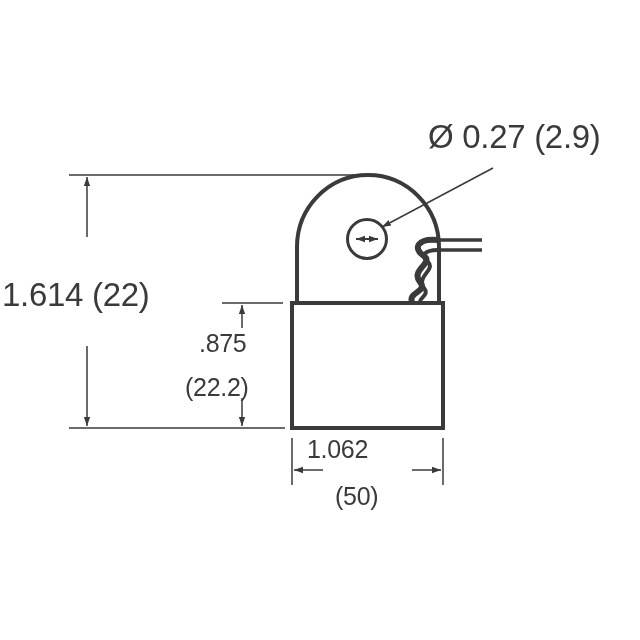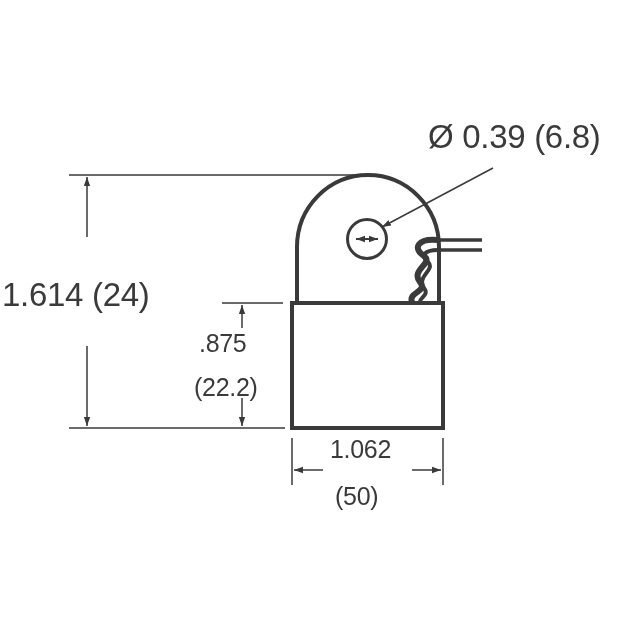--- a/index.html
+++ b/index.html
@@ -51,21 +51,21 @@
   </g>
 
   <g stroke="#3a3a3a" stroke-width="1.5">
     <line x1="292" y1="438" x2="292" y2="485"></line>
     <line x1="443" y1="438" x2="443" y2="485"></line>
     <line x1="323" y1="470" x2="294" y2="470" marker-end="url(#arrow)"></line>
     <line x1="412" y1="470" x2="441" y2="470" marker-end="url(#arrow)"></line>
   </g>
 </svg>
 
-<div class="dim-text" style="left:428px; top:120px; font-size:33px;">Ø 0.39 (6.8)</div>
+<div class="dim-text" style="left:428px; top:120px; font-size:33px;">Ø 0.27 (2.9)</div>
 
-<div class="dim-text" style="left:2px; top:278px; font-size:33px;">1.614 (24)</div>
+<div class="dim-text" style="left:2px; top:278px; font-size:33px;">1.614 (22)</div>
 
 <div class="dim-text" style="left:199px; top:331px;">.875</div>
-<div class="dim-text" style="left:194px; top:375px;">(22.2)</div>
+<div class="dim-text" style="left:185px; top:375px;">(22.2)</div>
 
-<div class="dim-text" style="left:330px; top:437px;text-align:right;">1.062</div>
+<div class="dim-text" style="left:307px; top:437px;text-align:right;">1.062</div>
 <div class="dim-text" style="left:335px; top:484px;">(50)</div>
 
 </body></html>

